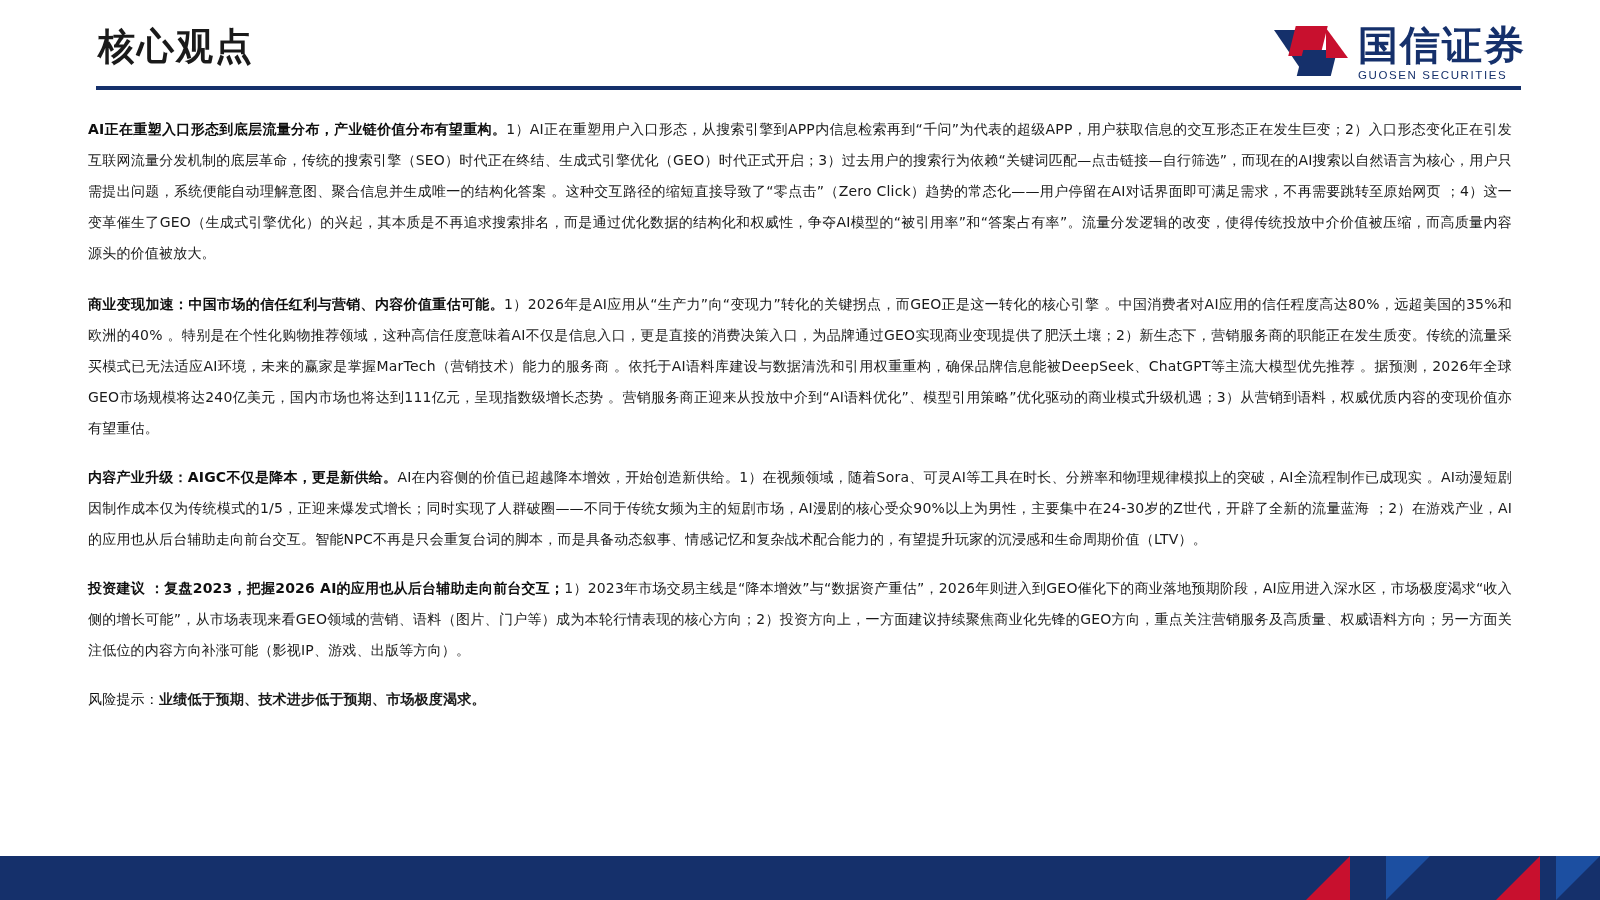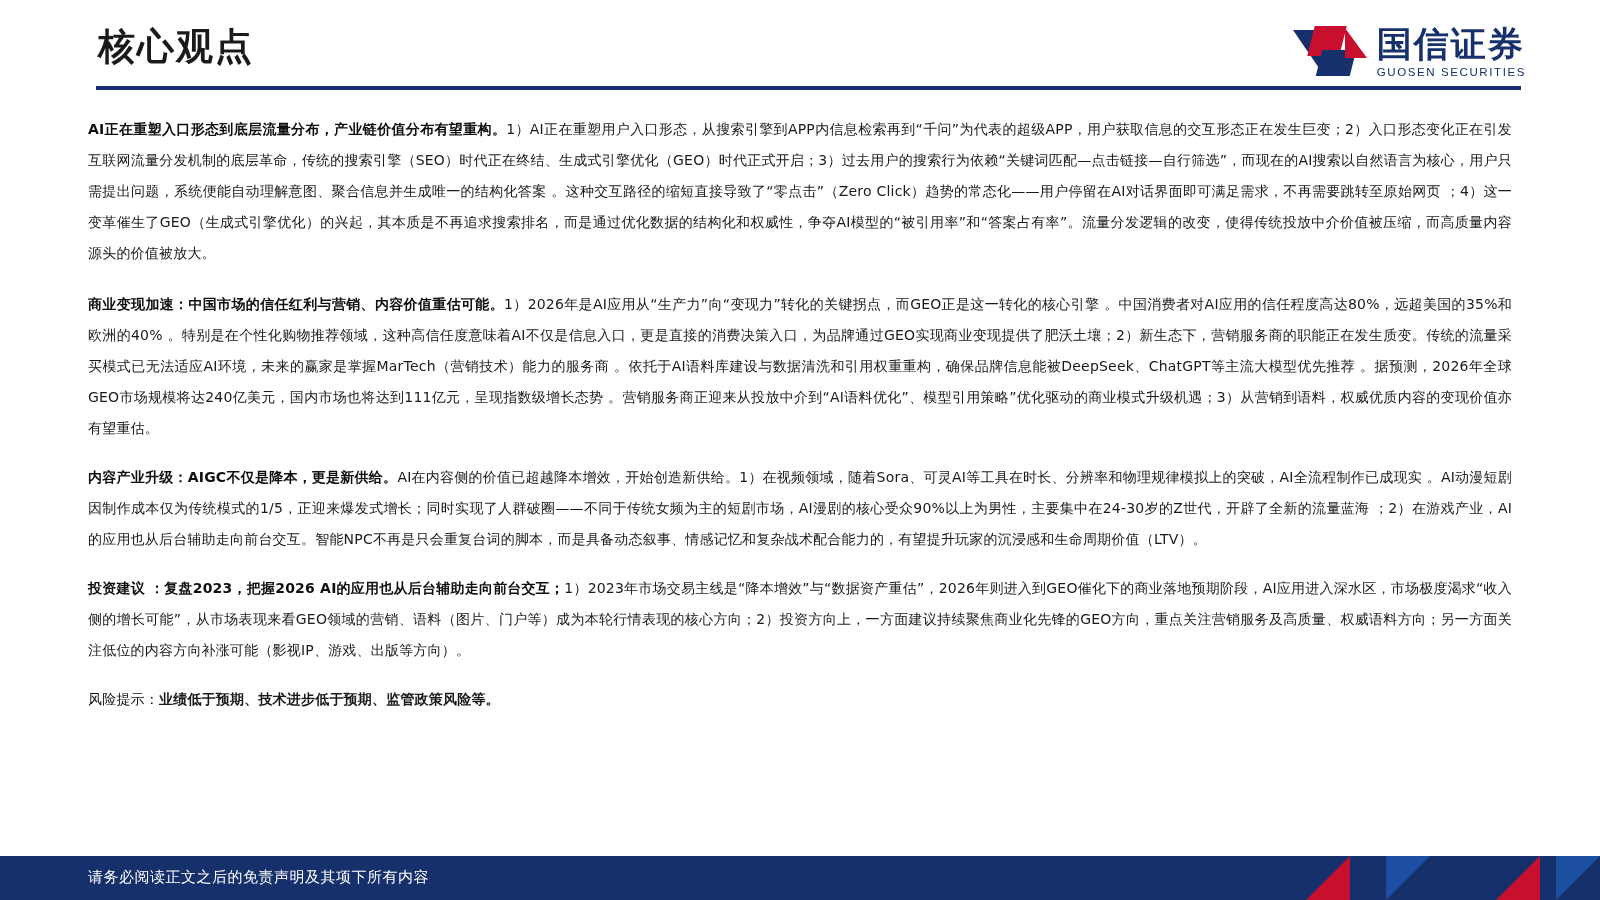--- a/index.html
+++ b/index.html
@@ -91,21 +91,21 @@
     width: 0; height: 0;
     border-right: 22px solid transparent;
     border-bottom: 30px solid #c8102e;
   }
   .logo-text {
     display: flex;
     flex-direction: column;
     justify-content: center;
   }
   .logo-cn {
-    font-size: 35px;
+    font-size: 40px;
     font-weight: bold;
     color: #15306b;
     letter-spacing: 2px;
     line-height: 1.05;
     font-family: "DejaVu Sans", sans-serif;
   }
   .logo-en {
     font-size: 11.5px;
     color: #15306b;
     letter-spacing: 1.6px;
@@ -238,28 +238,27 @@
 
     <p class="para">
       <span class="lead">内容产业升级：AIGC不仅是降本，更是新供给。</span><span>AI在内容侧的价值已超越降本增效，开始创造新供给。1）在视频领域，随着Sora、可灵AI等工具在时长、分辨率和物理规律模拟上的突破，AI全流程制作已成现实 。AI动漫短剧因制作成本仅为传统模式的1/5，正迎来爆发式增长；同时实现了人群破圈——不同于传统女频为主的短剧市场，AI漫剧的核心受众90%以上为男性，主要集中在24-30岁的Z世代，开辟了全新的流量蓝海 ；2）在游戏产业，AI的应用也从后台辅助走向前台交互。智能NPC不再是只会重复台词的脚本，而是具备动态叙事、情感记忆和复杂战术配合能力的，有望提升玩家的沉浸感和生命周期价值（LTV）。</span>
     </p>
 
     <p class="para">
       <span class="lead">投资建议 ：复盘2023，把握2026 AI的应用也从后台辅助走向前台交互；</span><span>1）2023年市场交易主线是“降本增效”与“数据资产重估”，2026年则进入到GEO催化下的商业落地预期阶段，AI应用进入深水区，市场极度渴求“收入侧的增长可能”，从市场表现来看GEO领域的营销、语料（图片、门户等）成为本轮行情表现的核心方向；2）投资方向上，一方面建议持续聚焦商业化先锋的GEO方向，重点关注营销服务及高质量、权威语料方向；另一方面关注低位的内容方向补涨可能（影视IP、游戏、出版等方向）。</span>
     </p>
 
     <p class="para risk">
-      <span class="lead">风险提示：</span><span>业绩低于预期、技术进步低于预期、监管政策风险等。</span>
+      <span class="lead">风险提示：</span><span>业绩低于预期、技术进步低于预期、市场极度渴求。</span>
     </p>
 
   </div>
 
   <div class="footer-topline"></div>
   <div class="footer">
-    <div class="footer-text">请务必阅读正文之后的免责声明及其项下所有内容</div>
     <div class="footer-deco">
       <div class="d1"></div>
       <div class="d2"></div>
       <div class="d3"></div>
       <div class="d4"></div>
     </div>
   </div>
 
 </div>
 

